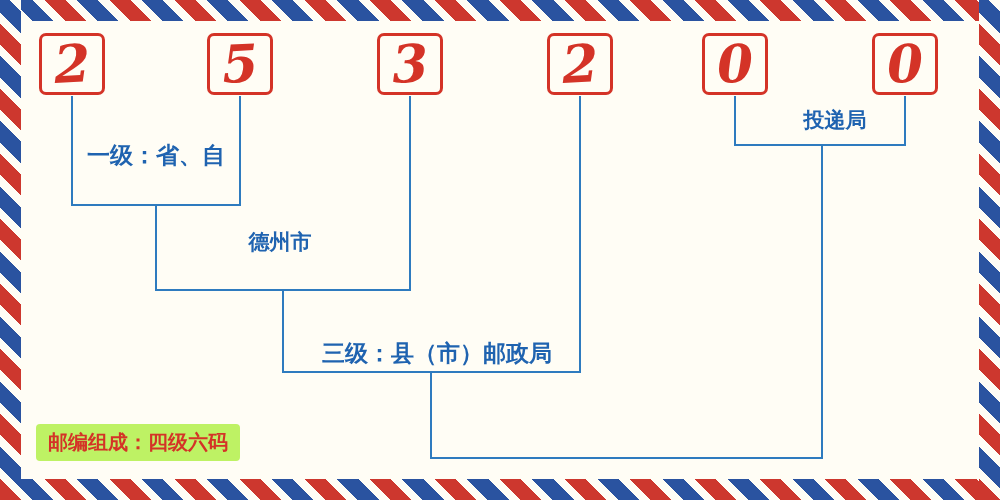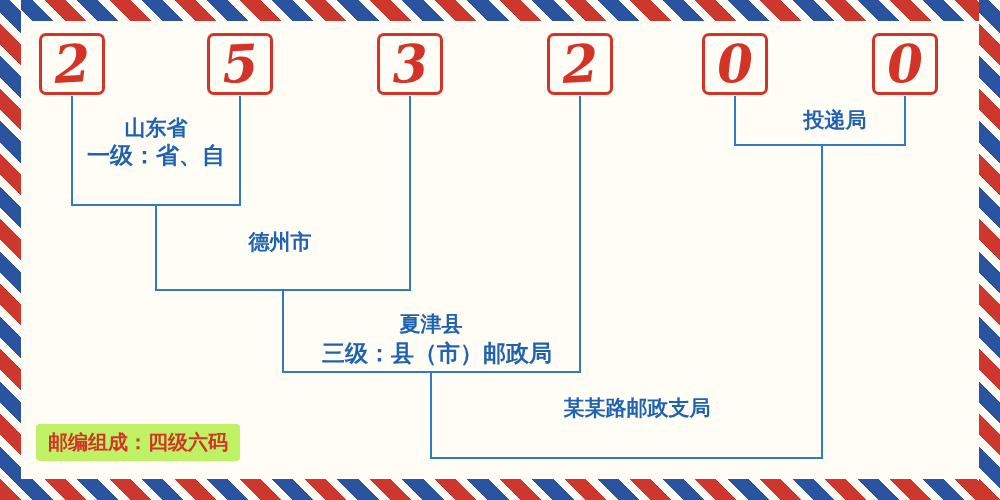--- a/index.html
+++ b/index.html
@@ -121,29 +121,26 @@
   <div class="digit-box" style="left:547px">
     <span class="digit">2</span>
   </div>
   <div class="digit-box" style="left:702px">
     <span class="digit">0</span>
   </div>
   <div class="digit-box" style="left:872px">
     <span class="digit">0</span>
   </div>
 
-  <div class="lbl lbl-name" style="left:66px; top:114px; width:180px;">山东省</div>
   <div class="lbl lbl-desc" style="left:66px; top:142px; width:180px;">
     <span style="display:block">一级：省、自</span>
   </div>
 
   <div class="lbl lbl-name" style="left:190px; top:228px; width:180px;">德州市</div>
 
-  <div class="lbl lbl-name" style="left:341px; top:310px; width:180px;">夏津县</div>
   <div class="lbl lbl-desc" style="left:312px; top:340px; width:250px;">三级：县（市）邮政局</div>
 
   <div class="lbl lbl-name" style="left:755px; top:106px; width:160px;">投递局</div>
 
-  <div class="lbl lbl-name" style="left:527px; top:394px; width:220px;">某某路邮政支局</div>
 
   <div class="footer-note">邮编组成：四级六码</div>
 
 </div>
 
 </body></html>

